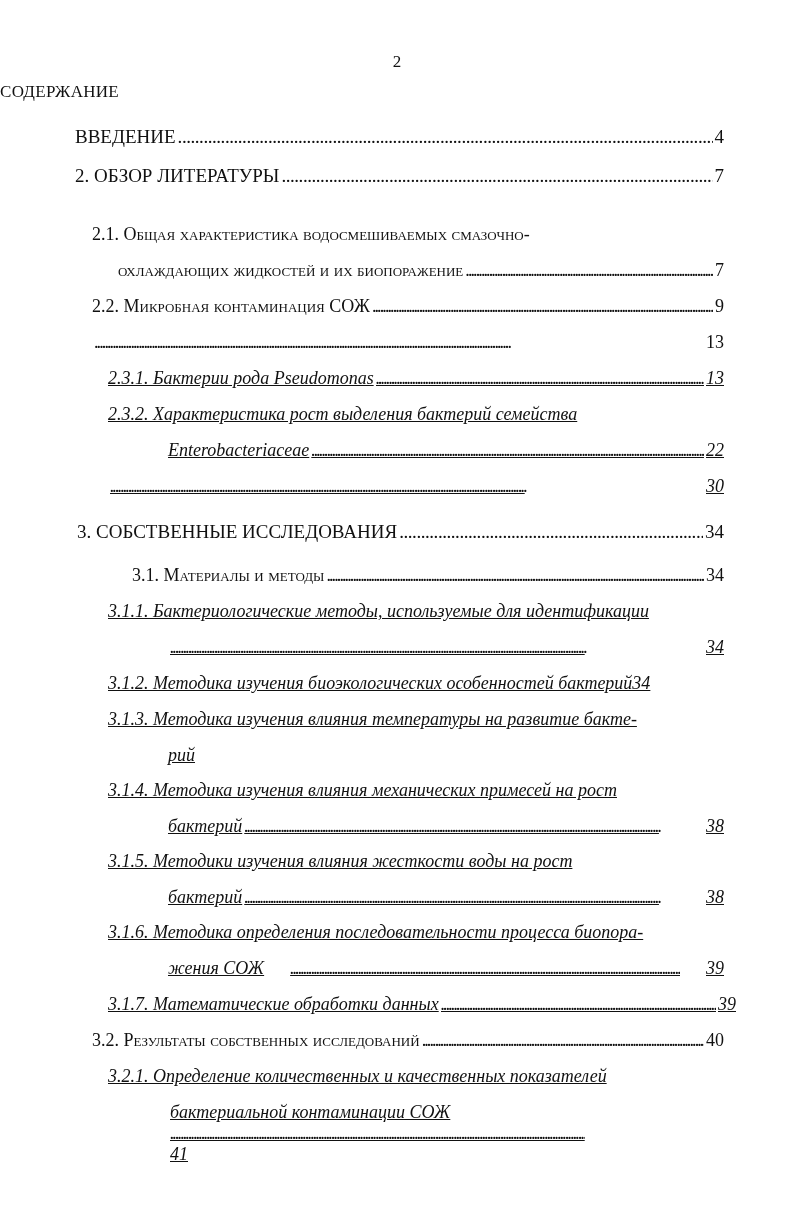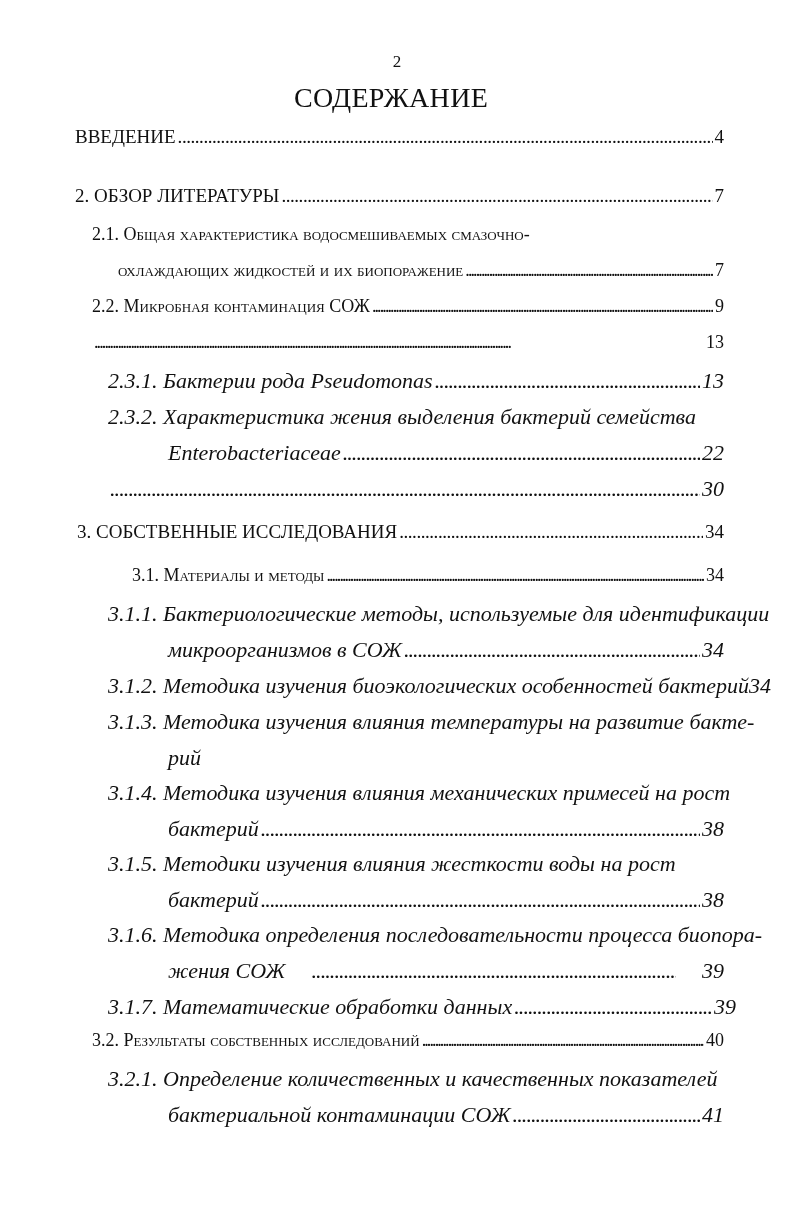--- a/index.html
+++ b/index.html
@@ -1,43 +1,43 @@
 <!DOCTYPE html>
 <html><head>
 <meta charset="utf-8">
 <style>
   html, body { margin: 0; padding: 0; background: #ffffff; }
   body { width: 794px; height: 1223px; position: relative; overflow: hidden;
          font-family: "Liberation Serif", "DejaVu Serif", serif; color: #111; }
   .page-num { position: absolute; top: 52px; left: 0; width: 794px; text-align: center; font-size: 17px; }
-  .title { position: absolute; top: 82px; left: 0; width: 782px; text-align: center; font-size: 28px; letter-spacing: 0.3px; }
+  .title { position: absolute; top: 82px; left: 0; width: 782px; font-size: 17px; letter-spacing: 0.3px; }
   .line { position: absolute; display: flex; align-items: baseline; white-space: nowrap; right: 70px; }
   .line .t { flex: 0 0 auto; }
   .line .dots { flex: 1 1 auto; overflow: hidden; white-space: nowrap; margin: 0 2px; }
   .line .dots::after { content: ". . . . . . . . . . . . . . . . . . . . . . . . . . . . . . . . . . . . . . . . . . . . . . . . . . . . . . . . . . . . . . . . . . . . . . . . . . . . . . . . . . . . . . . . . . . . . . . . . . . . . . . . . . . . . . . . . . . . . . . . . . . . . . . . . . . . . . . . . . . . . . . . . . . . . . . . . . . . . . . ."; letter-spacing: -3.2px; }
   .line .p { flex: 0 0 auto; }
   .bold { font-weight: normal; font-size: 19px; }
   .bold .dots::after { letter-spacing: -2.6px; }
   .sc { font-size: 18px; font-variant: small-caps; }
-  .it { font-style: italic; font-size: 22px; }
+  .it { font-style: italic; font-size: 18px; text-decoration: underline; }
   .plain { position: absolute; white-space: nowrap; }
 </style>
 </head>
 <body>
 
 <div class="page-num">2</div>
 <div class="title">СОДЕРЖАНИЕ</div>
 
 <div class="line bold" style="top:126px; left:75px; right:70px;">
   <span class="t">ВВЕДЕНИЕ</span>
     <span class="dots"></span>
     <span class="p">4</span>
 </div>
 
-<div class="line bold" style="top:185px; left:75px; right:70px;align-items:center;">
+<div class="line bold" style="top:165px; left:75px; right:70px;align-items:center;">
   <span class="t">2. ОБЗОР ЛИТЕРАТУРЫ</span>
     <span class="dots"></span>
     <span class="p">7</span>
 </div>
 
 <div class="plain sc" style="top:224px; left:92px;">2.1. Общая характеристика водосмешиваемых смазочно-</div>
 <div class="line sc" style="top:260px; left:118px; right:70px;">
   <span class="t">охлаждающих жидкостей и их биопоражение</span>
     <span class="dots"></span>
     <span class="p">7</span>
@@ -53,21 +53,21 @@
     <span class="dots"></span>
     <span class="p">13</span>
 </div>
 
 <div class="line it" style="top:368px; left:108px; right:70px;">
   <span class="t">2.3.1. Бактерии рода Pseudomonas</span>
     <span class="dots"></span>
     <span class="p">13</span>
 </div>
 
-<div class="plain it" style="top:404px; left:108px;">2.3.2. Характеристика жения выделения бактерий семейства</div>
+<div class="plain it" style="top:404px; left:108px;">2.3.2. Характеристика рост выделения бактерий семейства</div>
 <div class="line it" style="top:440px; left:168px; right:70px;">
   <span class="t">Enterobacteriaceae</span>
     <span class="dots"></span>
     <span class="p">22</span>
 </div>
 
 <div class="line it" style="top:476px; left:108px; right:70px;">
     <span class="dots"></span>
     <span class="p">30</span>
 </div>
@@ -79,21 +79,20 @@
 </div>
 
 <div class="line sc" style="top:565px; left:92px; right:70px;margin-left:40px;">
   <span class="t">3.1. Материалы и методы</span>
     <span class="dots"></span>
     <span class="p">34</span>
 </div>
 
 <div class="plain it" style="top:601px; left:108px;">3.1.1. Бактериологические методы, используемые для идентификации</div>
 <div class="line it" style="top:637px; left:168px; right:70px;">
-  <span class="t">микроорганизмов в СОЖ</span>
     <span class="dots"></span>
     <span class="p">34</span>
 </div>
 
 <div class="plain it" style="top:673px; left:108px;">3.1.2. Методика изучения биоэкологических особенностей бактерий34</div>
 
 <div class="plain it" style="top:709px; left:108px;">3.1.3. Методика изучения влияния температуры на развитие бакте-</div>
 <div class="plain it" style="top:745px; left:168px;">рий</div>
 
 <div class="plain it" style="top:780px; left:108px;">3.1.4. Методика изучения влияния механических примесей на рост</div>
@@ -123,17 +122,17 @@
     <span class="p">39</span>
 </div>
 
 <div class="line sc" style="top:1030px; left:92px; right:70px;">
   <span class="t">3.2. Результаты собственных исследований</span>
     <span class="dots"></span>
     <span class="p">40</span>
 </div>
 
 <div class="plain it" style="top:1066px; left:108px;">3.2.1. Определение количественных и качественных показателей</div>
-<div class="line it" style="top:1102px; left:168px; right:70px;">
+<div class="line it" style="top:1102px; left:168px; right:70px;flex-direction:column;">
   <span class="t">бактериальной контаминации СОЖ</span>
     <span class="dots"></span>
     <span class="p">41</span>
 </div>
 
 </body></html>

